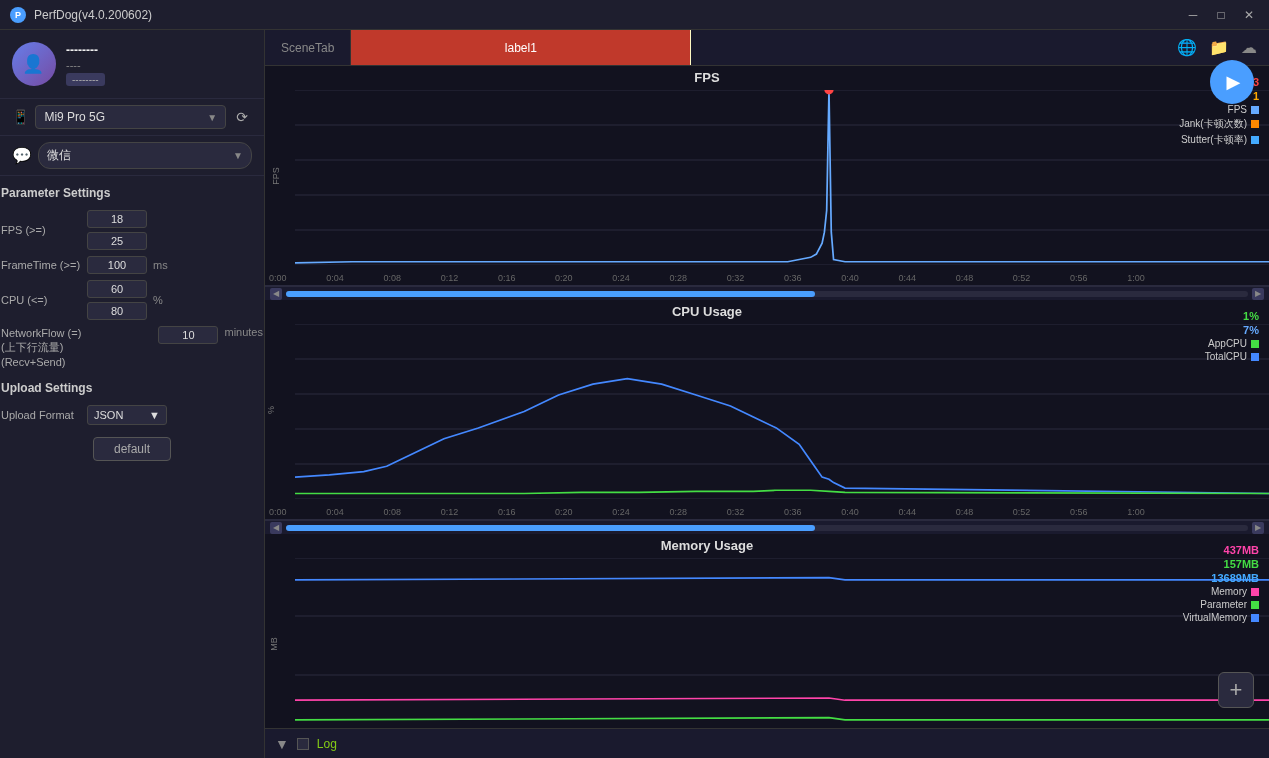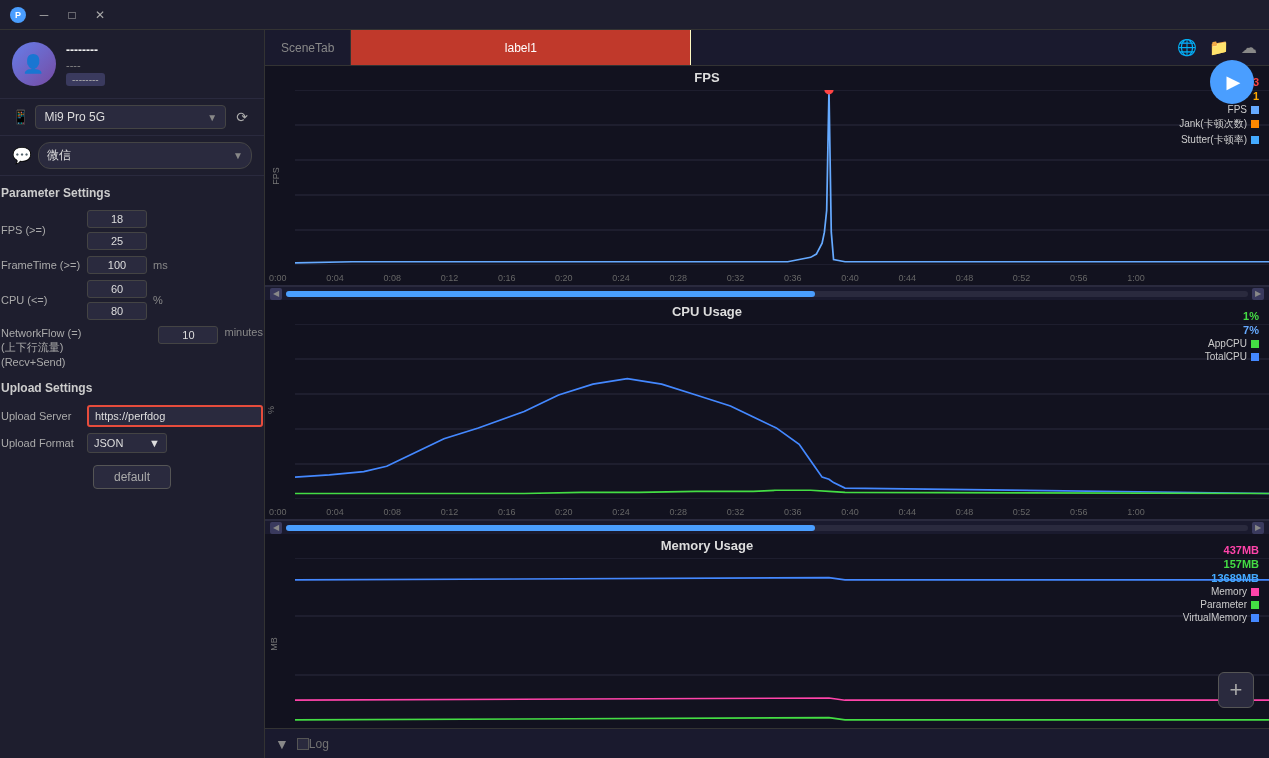--- a/index.html
+++ b/index.html
@@ -467,37 +467,38 @@
       right: 0;
     }
     .bottom-arrow {
       color: #888;
       cursor: pointer;
       font-size: 14px;
     }
     .log-check {
       display: flex;
       align-items: center;
-      gap: 0;
-      color: #737373;
+      gap: 8px;
+      color: #84cc16;
       font-size: 12px;
       cursor: pointer;
     }
     .checkbox {
       width: 12px; height: 12px;
       border: 1px solid #555;
       background: #2a2a3e;
       display: inline-block;
     }
   </style>
 </head>
 <body>
 
 <div id="titlebar">
   <div class="app-icon">P</div>
+  <span class="title-text">PerfDog(v4.0.200602)</span>
   <div class="win-controls">
     <div class="win-btn">─</div>
     <div class="win-btn">□</div>
     <div class="win-btn close">✕</div>
   </div>
 </div>
 
 <div id="main">
 
   <div id="sidebar">
@@ -562,24 +563,20 @@
           <span>NetworkFlow (=)</span><br>
           <span>(上下行流量)</span><br>
           <span>(Recv+Send)</span>
         </div>
         <input class="full-input" type="text" value="10" style="">
         <span class="param-unit">minutes</span>
       </div>
 
       <div class="upload-section">
         <div class="section-title">Upload Settings</div>
-        <div class="upload-row">
-          <span class="upload-label">Upload Server</span>
-          <input class="upload-input" type="text" value="https://perfdog" style="">
-        </div>
         <div class="upload-row">
           <span class="upload-label">Upload Format</span>
           <div class="format-select">
             <span>JSON</span>
             <span>▼</span>
           </div>
         </div>
       </div>
 
       <button class="default-btn">default</button>

